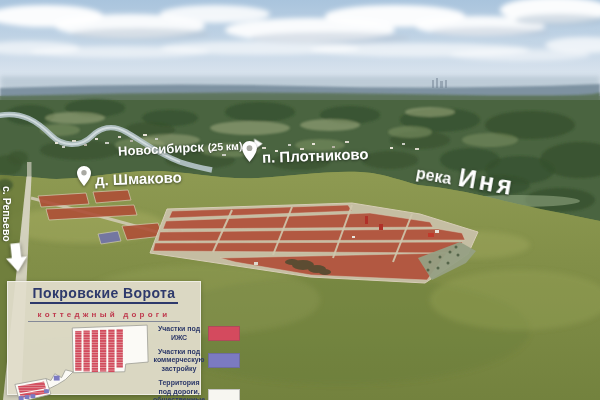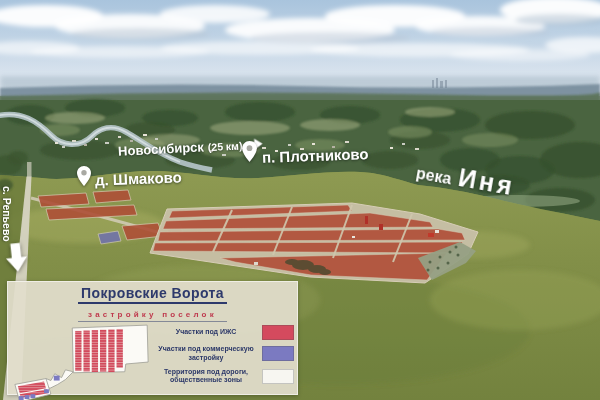--- a/index.html
+++ b/index.html
@@ -21,21 +21,21 @@
   .river2{font-size:25px;letter-spacing:3px;}
   .lbl-repyevo{left:13px;top:186px;font-size:10.5px;transform:rotate(90deg);transform-origin:0 0;}
   .pin{position:absolute;filter:drop-shadow(0 1px 1.5px rgba(0,0,0,.45));}
   .pin svg{display:block;}
   .pin-plot{left:242px;top:141px;width:15px;height:21px;}
   .pin-shma{left:77px;top:166px;width:14px;height:20px;}
   .arrow-down{position:absolute;left:6px;top:243px;width:21px;height:29px;fill:#fff;
               transform:rotate(-6deg);filter:drop-shadow(0 1px 2px rgba(0,0,0,.45));}
 
   
-  .legend{position:absolute;left:7px;top:281px;width:291px;height:114px;
+  .legend{position:absolute;left:7px;top:281px;width:194px;height:114px;
           background:rgba(226,222,204,.93);border:1px solid rgba(255,255,255,.55);
           box-sizing:border-box;padding:3px 3px 2px 3px;box-shadow:0 1px 4px rgba(0,0,0,.25);}
   .lg-head{text-align:center;line-height:1;}
   .lg-title{display:inline-block;font-size:14px;font-weight:bold;color:#2e3a6c;
             letter-spacing:.4px;border-bottom:2px solid #2e3a6c;padding:0 3px 2px 3px;}
   .lg-sub{display:inline-block;font-size:8px;font-weight:bold;color:#bf3a4e;
           letter-spacing:3.2px;margin-top:2px;border-bottom:1px solid rgba(46,58,108,.5);
           padding:0 10px 2px 10px;}
   .lg-body{display:flex;margin-top:1px;}
   .siteplan{width:142px;height:82px;flex:0 0 142px;}
@@ -293,21 +293,21 @@
   </div>
 
   <div class="lbl lbl-repyevo">с. Репьево</div>
   <svg class="arrow-down" viewBox="0 0 22 30">
     <path d="M6,0 H16 V15 H22 L11,30 L0,15 H6 Z"></path>
   </svg>
 
   <div class="legend">
     <div class="lg-head">
       <span class="lg-title">Покровские Ворота</span><br>
-      <span class="lg-sub">застройку поселок</span>
+      <span class="lg-sub">коттеджный дороги</span>
     </div>
     <div class="lg-body">
       <svg class="siteplan" viewBox="0 0 146 82">
         <defs>
           <pattern id="lots" width="5" height="2.6" patternUnits="userSpaceOnUse">
             <rect width="5" height="2.6" fill="#d24a5c"></rect>
             <line x1="0" y1="0.3" x2="5" y2="0.3" stroke="#f3eee8" stroke-width=".55"></line>
           </pattern>
         </defs>
         <g stroke="#9b9b93" stroke-width=".8" fill="#fbfaf6">

